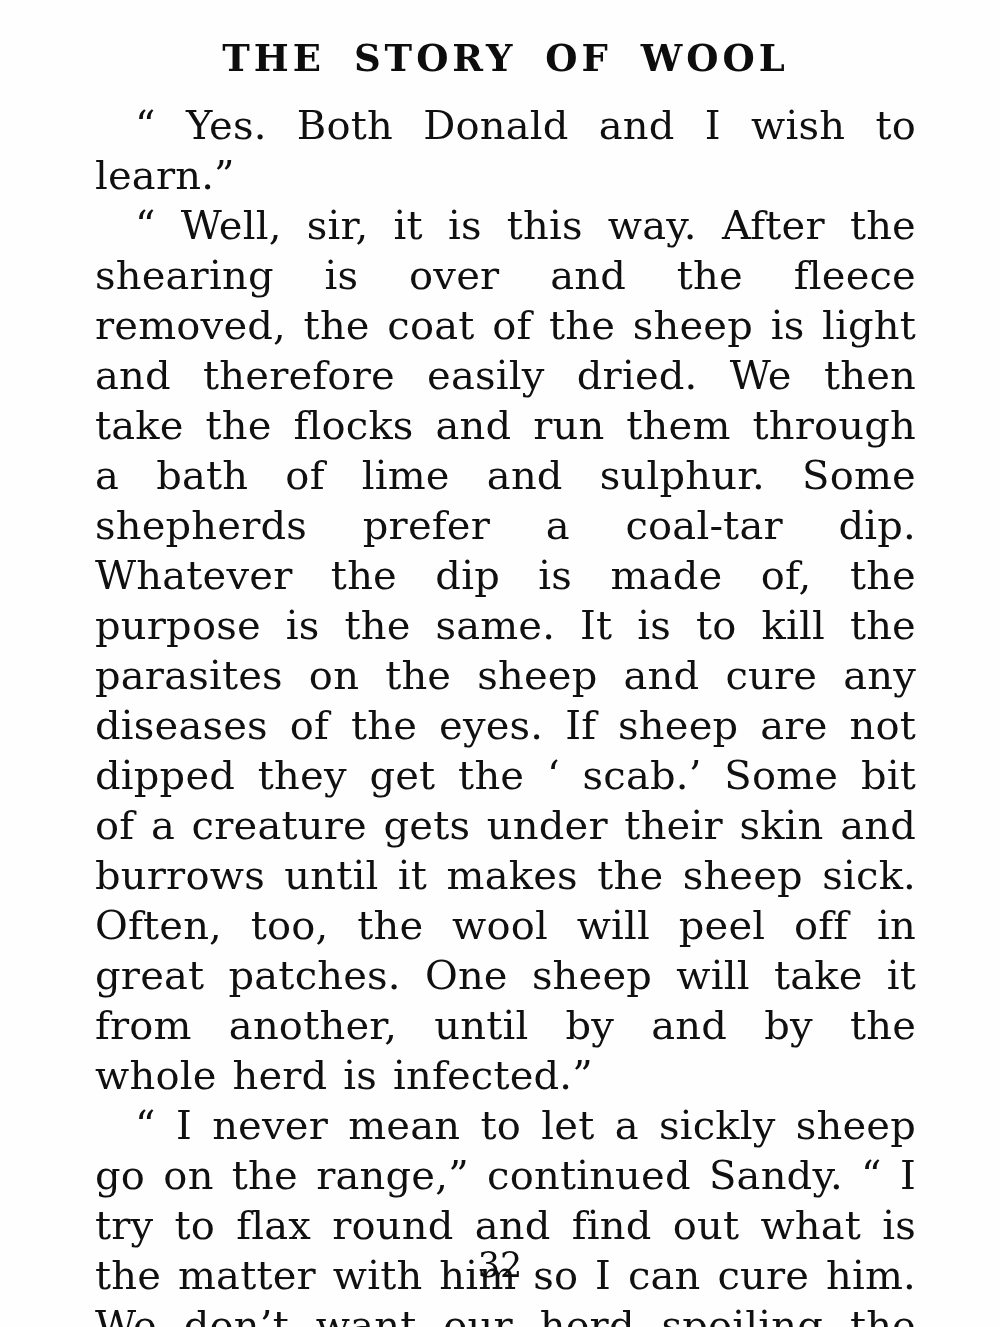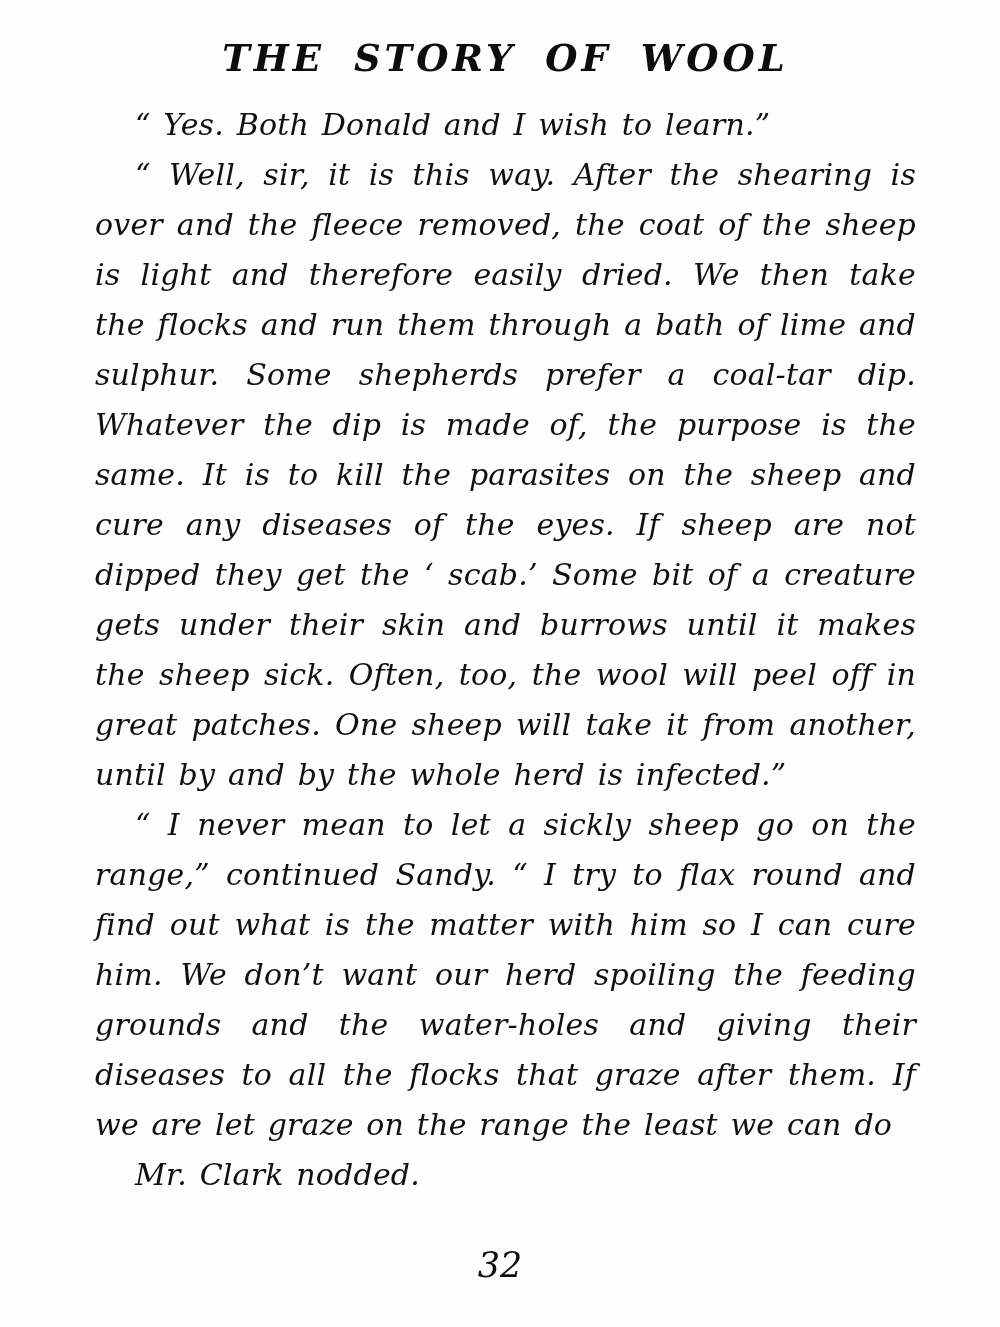--- a/index.html
+++ b/index.html
@@ -13,35 +13,34 @@
     font-family: "DejaVu Serif", "Liberation Serif", serif;
     color: #101010;
     position: relative;
     overflow: hidden;
   }
   .page {
     position: absolute;
     inset: 0;
     box-sizing: border-box;
     padding: 36px 84px 12px 95px;
-    font-style: italic;
   }
   .title {
     margin: 0 0 20px 0;
     text-align: center;
     font-size: 37px;
     font-weight: 700;
     letter-spacing: 4px;
     word-spacing: 12px;
     color: #0d0d0d;
     white-space: nowrap;
   }
   .body p {
     margin: 0;
-    font-size: 30px;
+    font-size: 40px;
     line-height: 50px;
     text-align: justify;
     text-indent: 40px;
     word-spacing: 3px;
     letter-spacing: 0.2px;
   }
   .folio {
     position: absolute;
     left: 0;
     right: 0;

